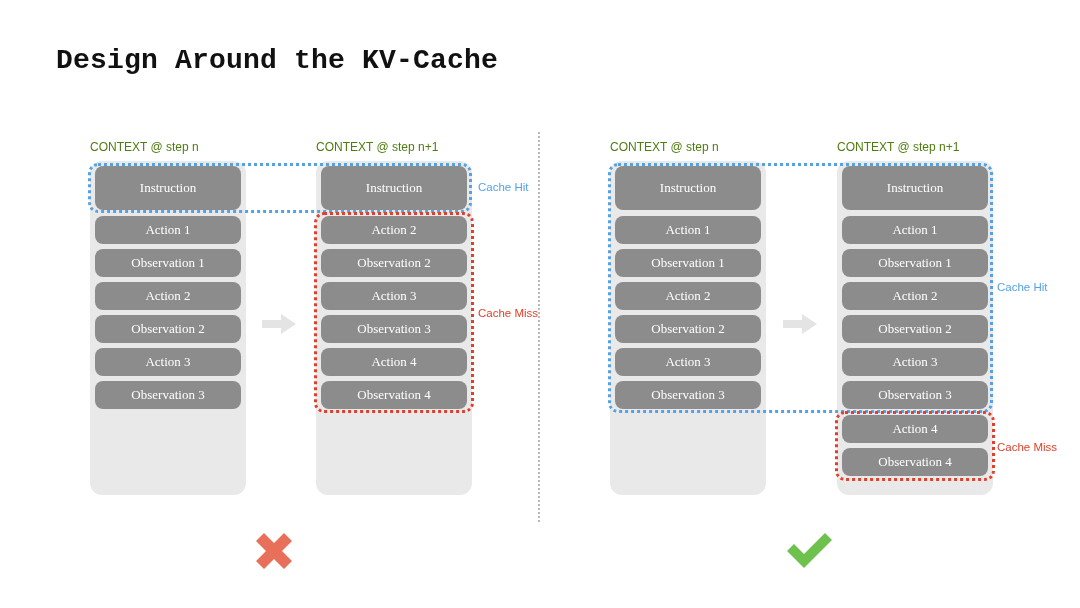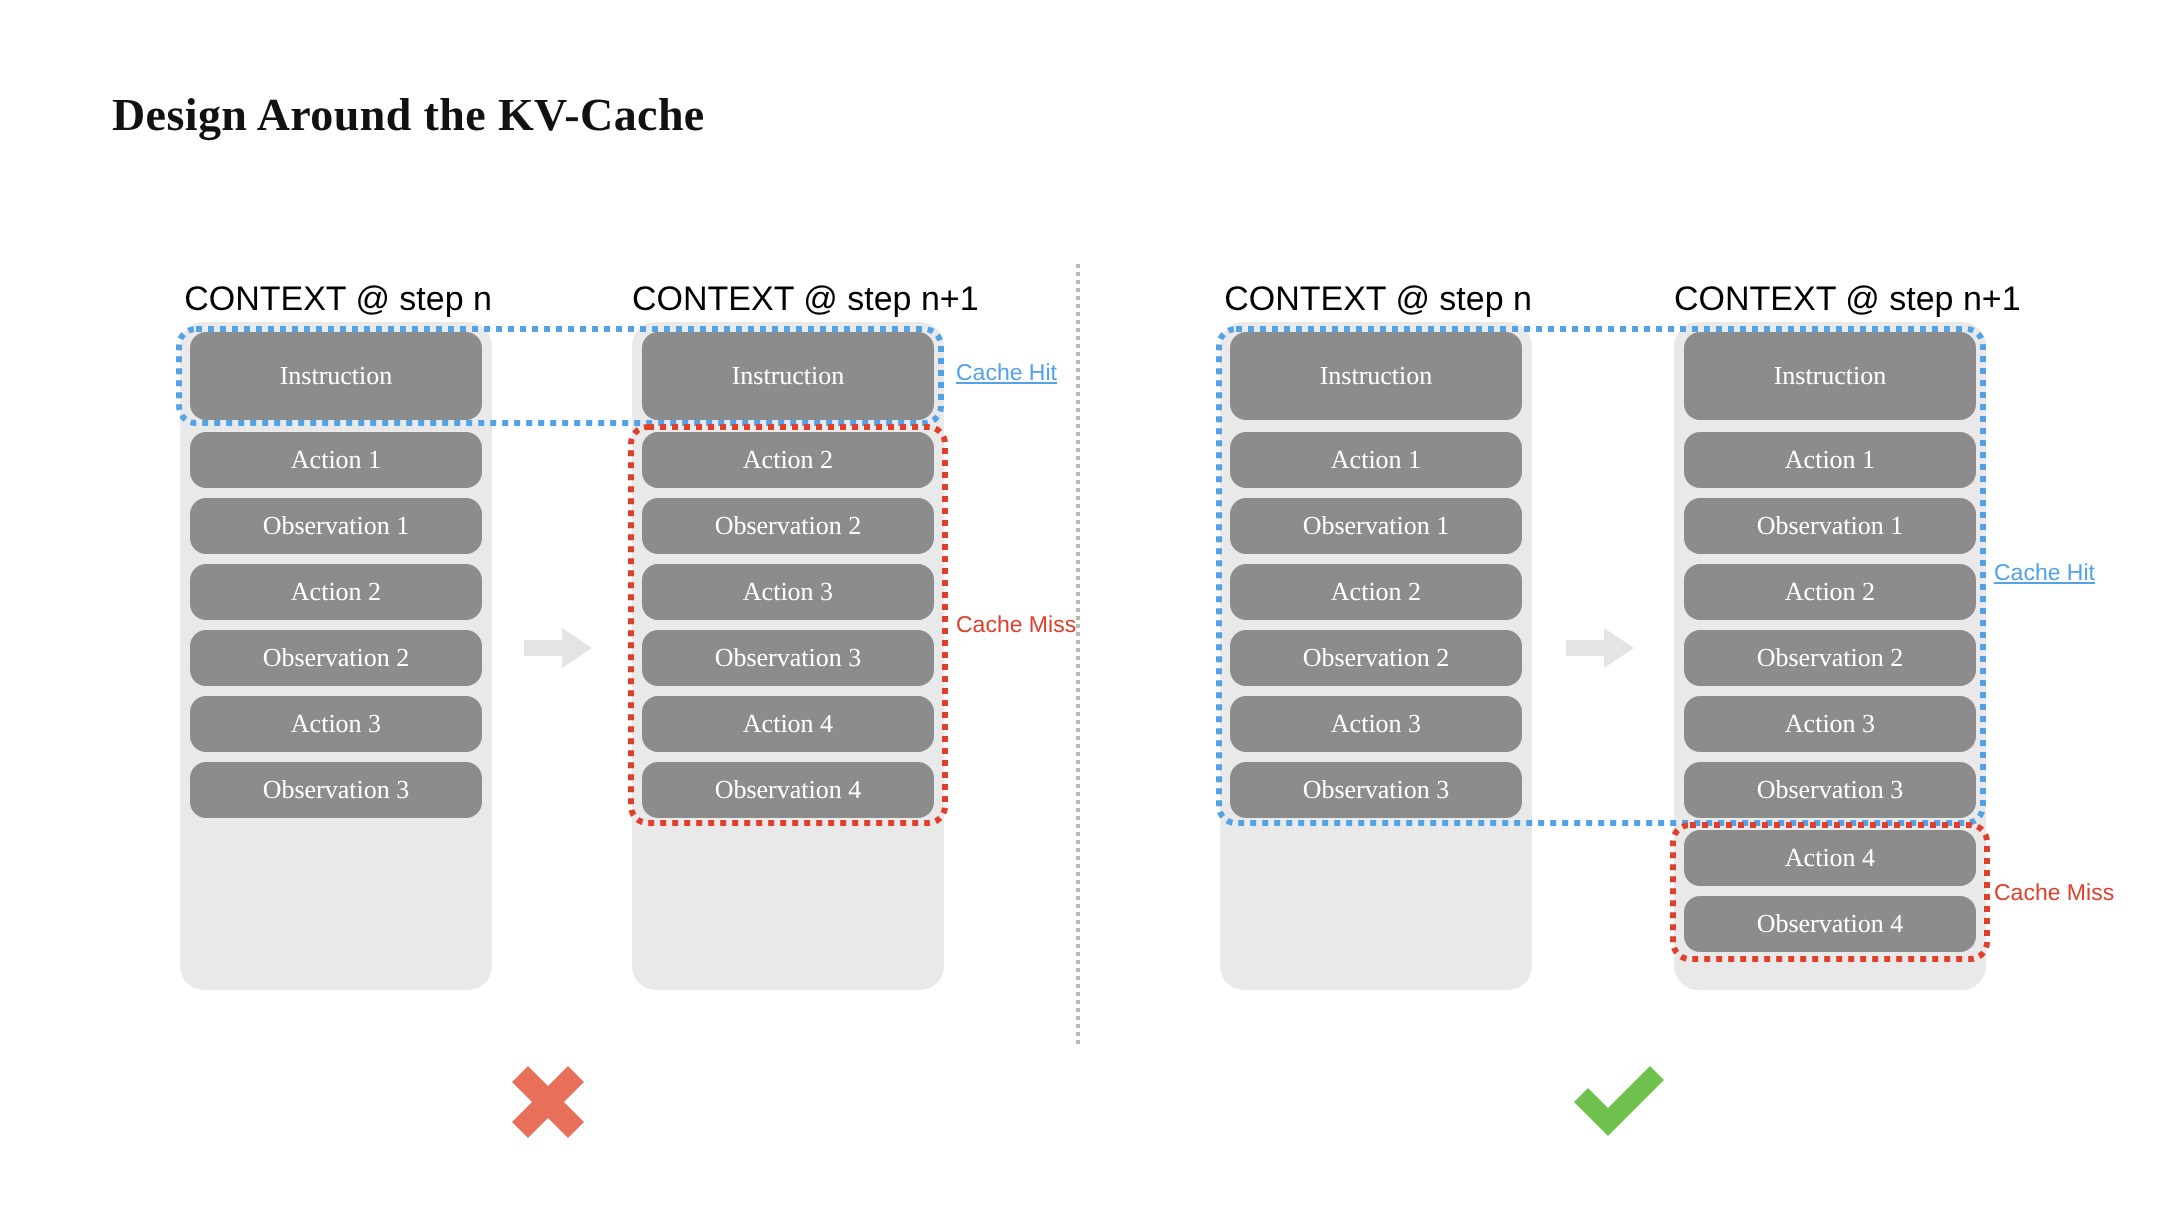--- a/index.html
+++ b/index.html
@@ -12,43 +12,43 @@
     height: 608px;
     position: relative;
     overflow: hidden;
     font-family: "Liberation Sans", sans-serif;
   }
 
   #slide-title {
     position: absolute;
     left: 56px;
     top: 45px;
-    font-family: Liberation Serif, serif;
+    font-family: Liberation Mono, monospace;
     font-weight: bold;
-    font-size: 23px;
+    font-size: 28px;
     color: #111111;
     letter-spacing: 0.2px;
     white-space: nowrap;
   }
 
   
   .panel {
     position: absolute;
     top: 0;
     height: 608px;
     width: 540px;
   }
   #panel-bad  { left: 0px; }
   #panel-good { left: 540px; }
 
   .col-header {
     position: absolute;
-    font-size: 17px;
-    color: #000000;
-    text-align: right;
+    font-size: 12px;
+    color: #4d7c0f;
+    text-align: left;
     white-space: nowrap;
   }
 
   .ctx-container {
     position: absolute;
     background: #e9e9e9;
     border-radius: 12px;
   }
 
   .blk {
@@ -73,21 +73,21 @@
     pointer-events: none;
   }
   .frame.hit  { border: 3px dotted #53a2e8; }
   .frame.miss { border: 3px dotted #e0402b; }
 
   .frame-label {
     position: absolute;
     font-size: 11.5px;
     white-space: nowrap;
   }
-  .frame-label.hit  { color: #53a2e8; text-decoration: underline; }
+  .frame-label.hit  { color: #53a2e8; }
   .frame-label.miss { color: #e0402b; text-align: center; }
 
   
   .arrow {
     position: absolute;
     width: 34px;
     height: 24px;
   }
 
   

